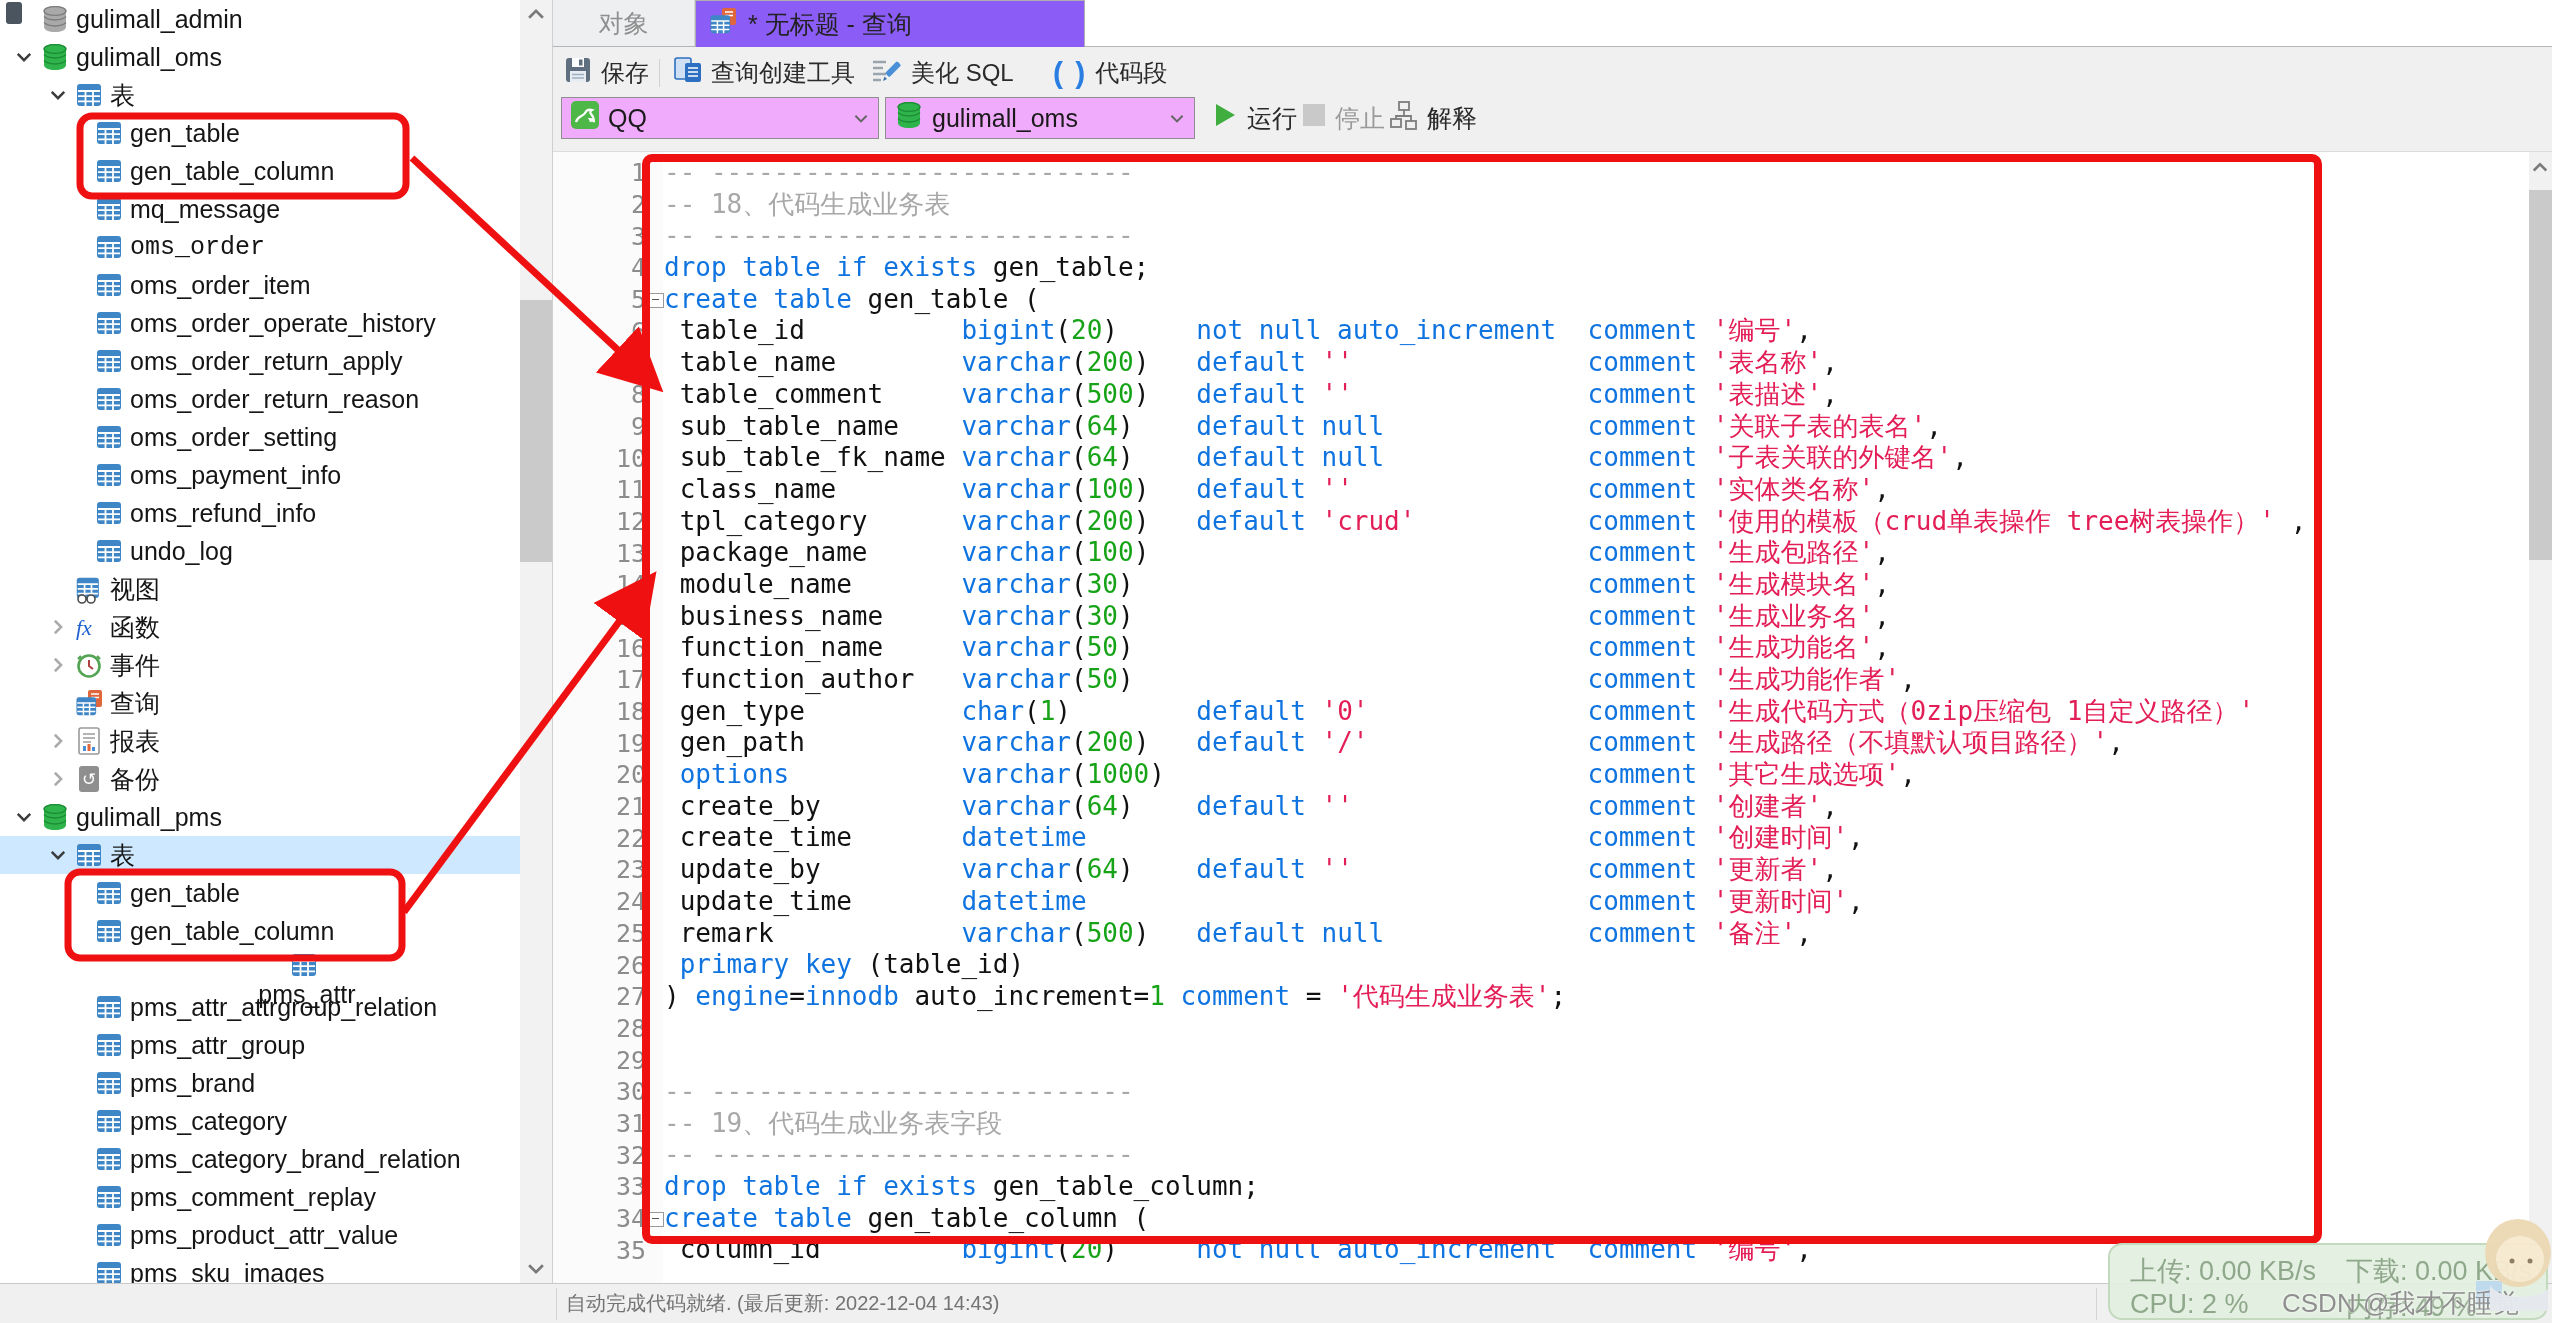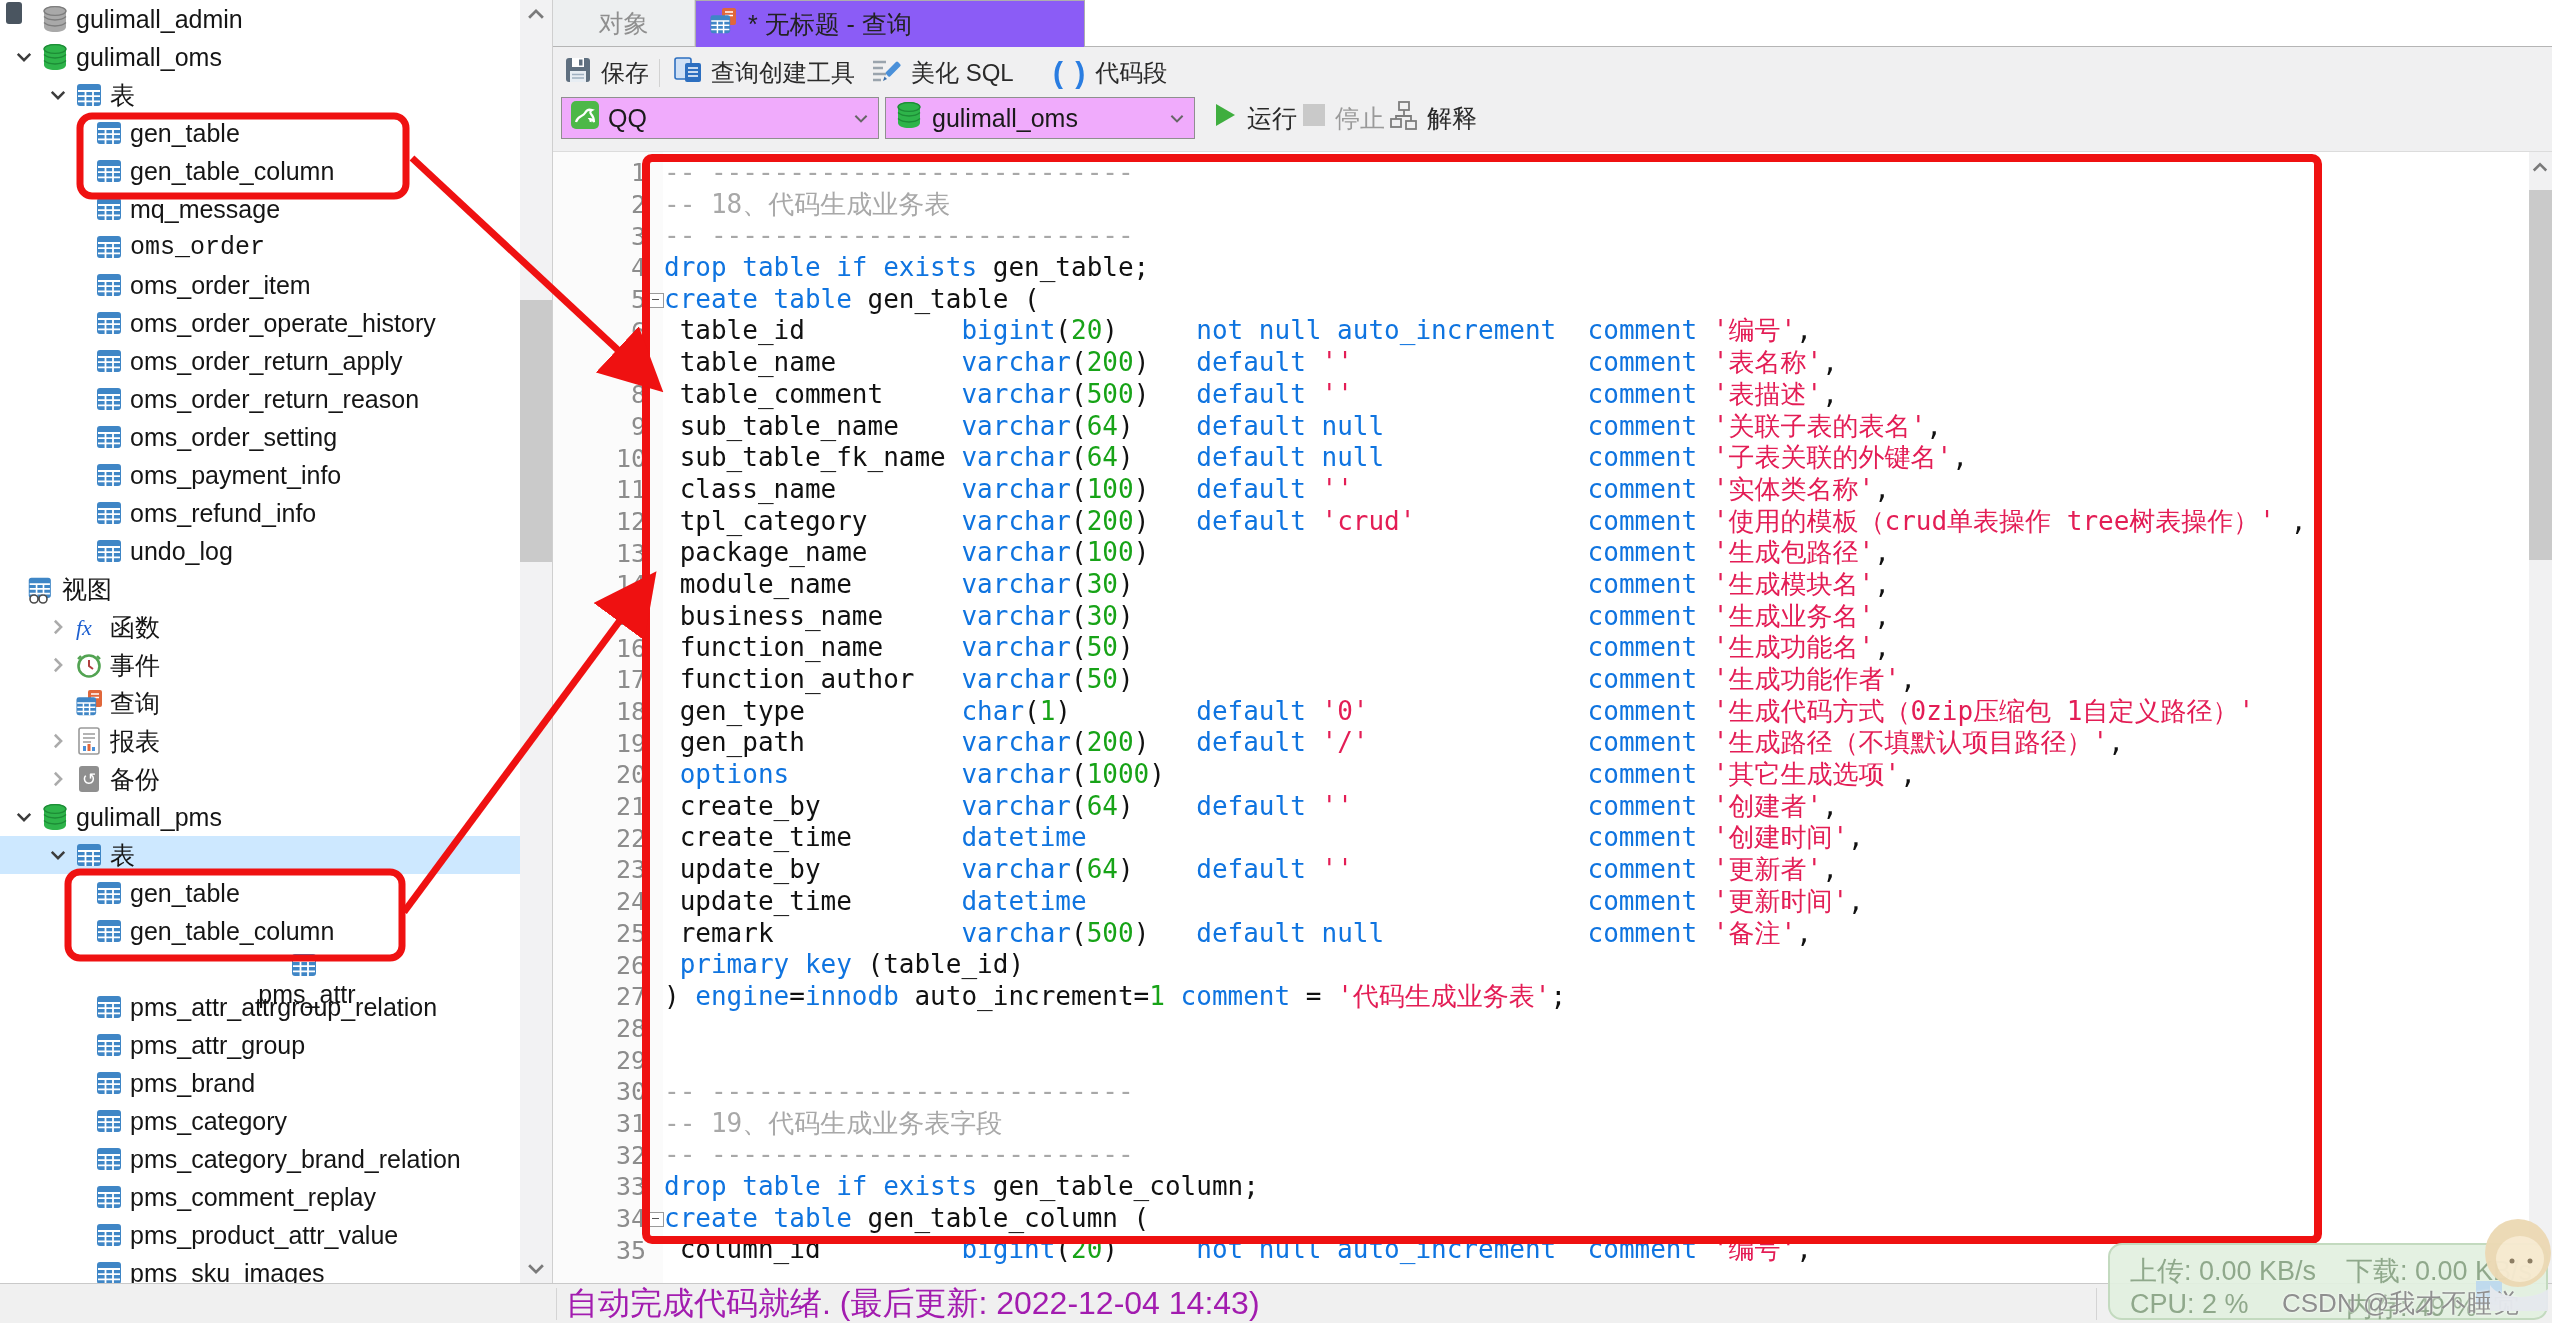--- a/index.html
+++ b/index.html
@@ -35,21 +35,21 @@
   #code{position:absolute;left:0;top:5px;width:1977px;}
   .crow{display:flex;height:31.7px;align-items:center;}
   .ln{width:93px;flex:none;text-align:right;color:#8c8c8c;font-family:"DejaVu Sans Mono",monospace;font-size:25px;}
   .fold{width:18px;flex:none;position:relative;}
   .foldbox{position:absolute;left:3px;top:-7px;width:13px;height:13px;border:1px solid #9a9a9a;background:#fff;}
   .foldbox:after{content:"";position:absolute;left:2px;top:5px;width:7px;height:1px;background:#555;}
   pre.cl{margin:0;font-family:"DejaVu Sans Mono",monospace;font-size:26px;line-height:31.7px;white-space:pre;}
   .tk-k{color:#0f74e0;} .tk-n{color:#17a317;} .tk-s{color:#e31d55;} .tk-c{color:#a8a8a8;} .tk-p{color:#111;}
   #ed-scroll{position:absolute;left:1977px;top:152px;width:23px;height:1131px;background:#f1f1f2;}
   
-  #statusbar{position:absolute;left:0;top:1283px;width:2552px;height:40px;background:#f0f0f0;border-top:1px solid #c9c9c9;box-sizing:border-box;font-size:32px;color:#a21caf;}
+  #statusbar{position:absolute;left:0;top:1283px;width:2552px;height:40px;background:#f0f0f0;border-top:1px solid #c9c9c9;box-sizing:border-box;font-size:20px;color:#737373;}
   #status-msg{position:absolute;left:566px;top:0;line-height:38px;}
   .ssep{position:absolute;top:4px;width:1px;height:32px;background:#d4d4d4;}
   
   #anno{position:absolute;left:0;top:0;width:2552px;height:1323px;pointer-events:none;z-index:50;}
   #monitor{position:absolute;left:2108px;top:1243px;width:440px;height:77px;background:rgba(226,240,224,.92);
       border:2px solid #c3dabf;border-radius:14px;box-sizing:border-box;z-index:60;}
   #monitor div{position:absolute;font-size:27px;color:#8fa88b;white-space:nowrap;}
   #watermark{position:absolute;left:2282px;top:1286px;font-size:26px;color:#8f8f8f;z-index:62;white-space:nowrap;text-shadow:0 0 3px #fff;}
   #bluechip{position:absolute;left:2476px;top:1281px;width:26px;height:24px;background:#b9d6ee;opacity:.85;z-index:61;}
   #avatar{position:absolute;left:2478px;top:1215px;width:74px;height:96px;z-index:63;opacity:.96;}
@@ -202,21 +202,21 @@
       </div>
       <div class="trow" style="padding-left: 94px;">
         <span class="ticon">
           <svg width="30" height="30" viewBox="0 0 30 30">
             <rect x="3" y="4" width="24" height="22" rx="3" fill="#3f86c6"></rect>
             <path d="M4 11h22M4 16.2h22M4 21.4h22M11.5 11v15M19 11v15" stroke="#fff" stroke-width="1.8" fill="none"></path>
           </svg>
         </span>
         <span class="tlabel">undo_log</span>
       </div>
-      <div class="trow" style="">
+      <div class="trow" style="padding-left: 48px;">
         <span class="chev"></span>
         <span class="ticon">
           <svg width="30" height="30" viewBox="0 0 30 30">
             <g transform="scale(.92)">
               <rect x="3" y="4" width="24" height="22" rx="3" fill="#3f86c6"></rect>
               <path d="M4 11h22M4 16.2h22M4 21.4h22M11.5 11v15M19 11v15" stroke="#fff" stroke-width="1.8" fill="none"></path>
             </g>
             <circle cx="8" cy="25" r="4" fill="#fff" stroke="#4a4a4a" stroke-width="1.6"></circle>
             <circle cx="17" cy="25" r="4" fill="#fff" stroke="#4a4a4a" stroke-width="1.6"></circle>
             <path d="M12 25h1.5" stroke="#4a4a4a" stroke-width="1.6"></path>

